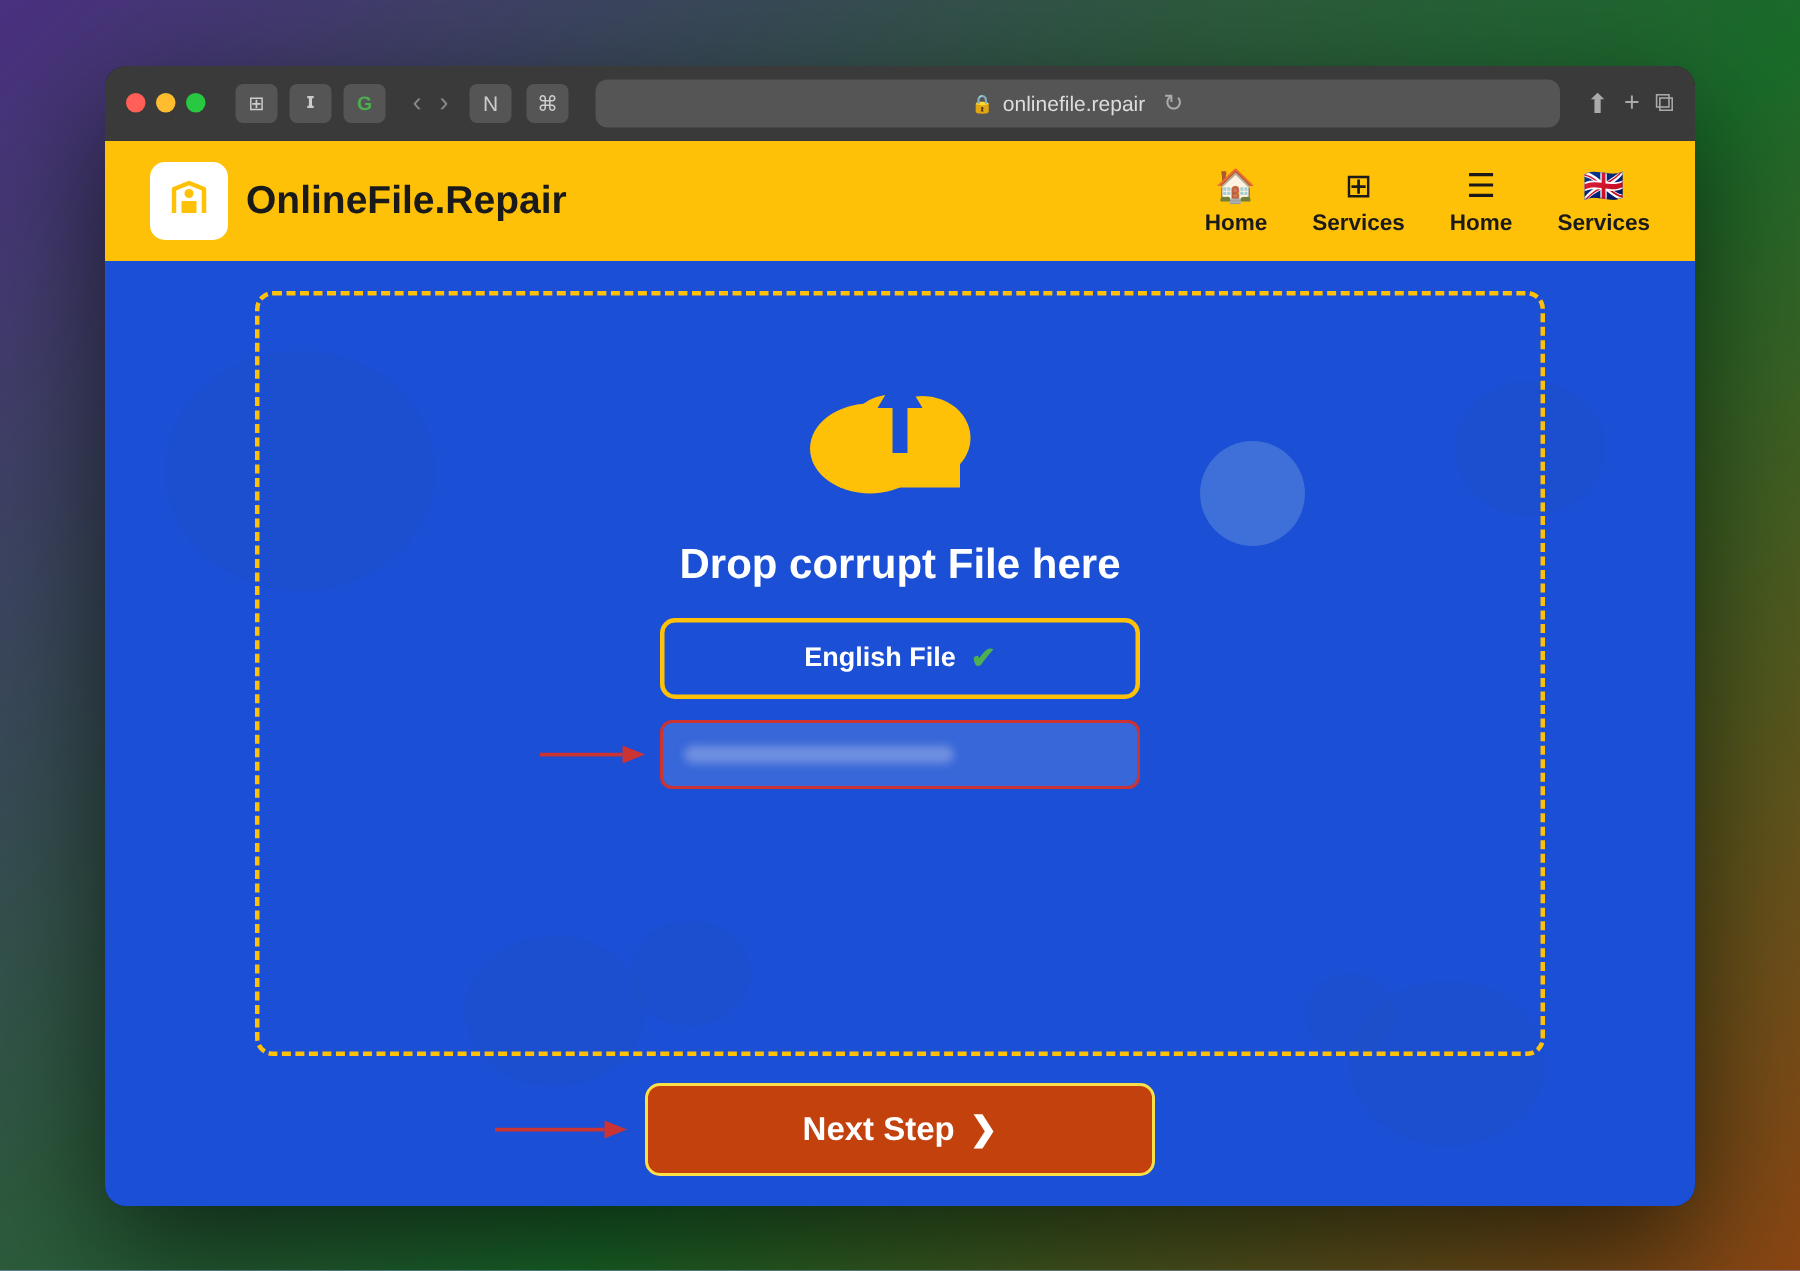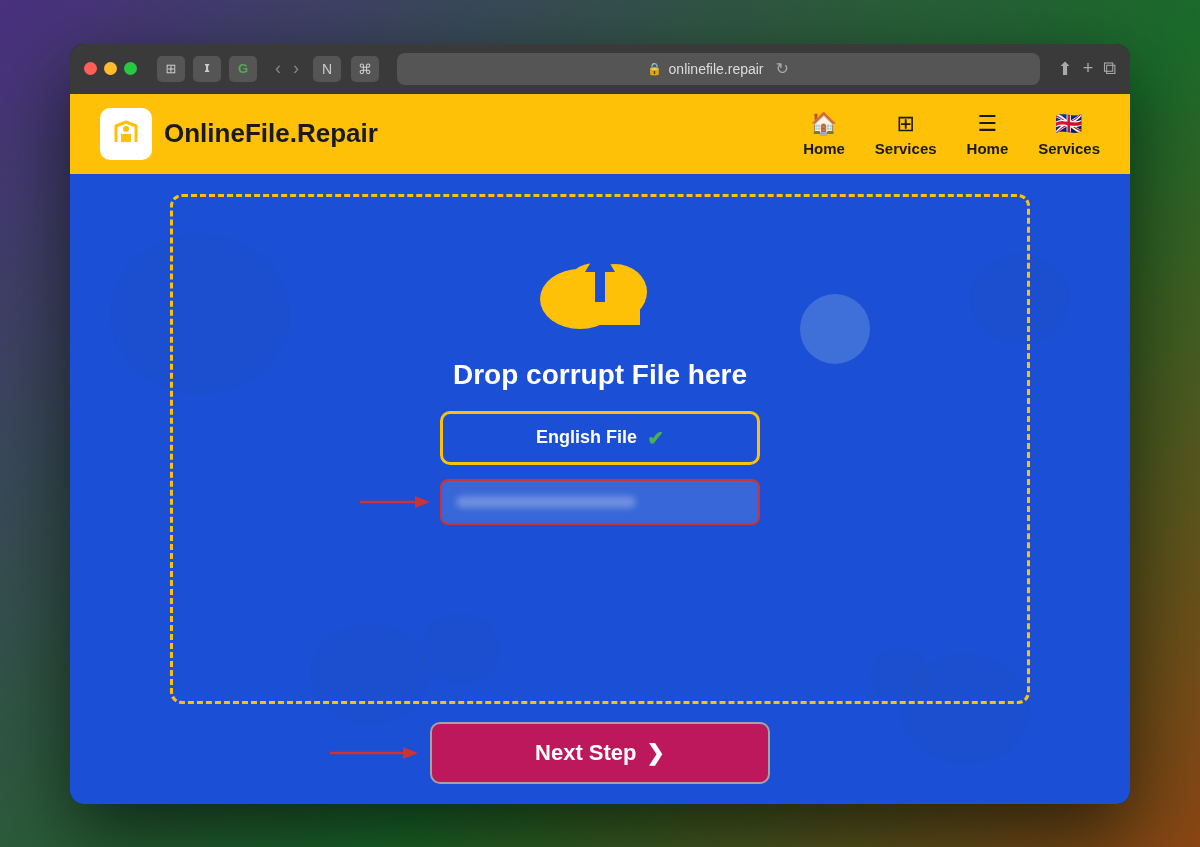--- a/index.html
+++ b/index.html
@@ -315,22 +315,22 @@
 
     .next-step-wrapper {
       position: relative;
       display: flex;
       align-items: center;
     }
 
     .next-step-btn {
       width: 340px;
       height: 62px;
-      background: #be185d;
-      border: 2px solid #a3a3a3;
+      background: #c2410c;
+      border: 2px solid #fde047;
       border-radius: 10px;
       color: white;
       font-size: 22px;
       font-weight: 700;
       display: flex;
       align-items: center;
       justify-content: center;
       gap: 10px;
       cursor: pointer;
     }

